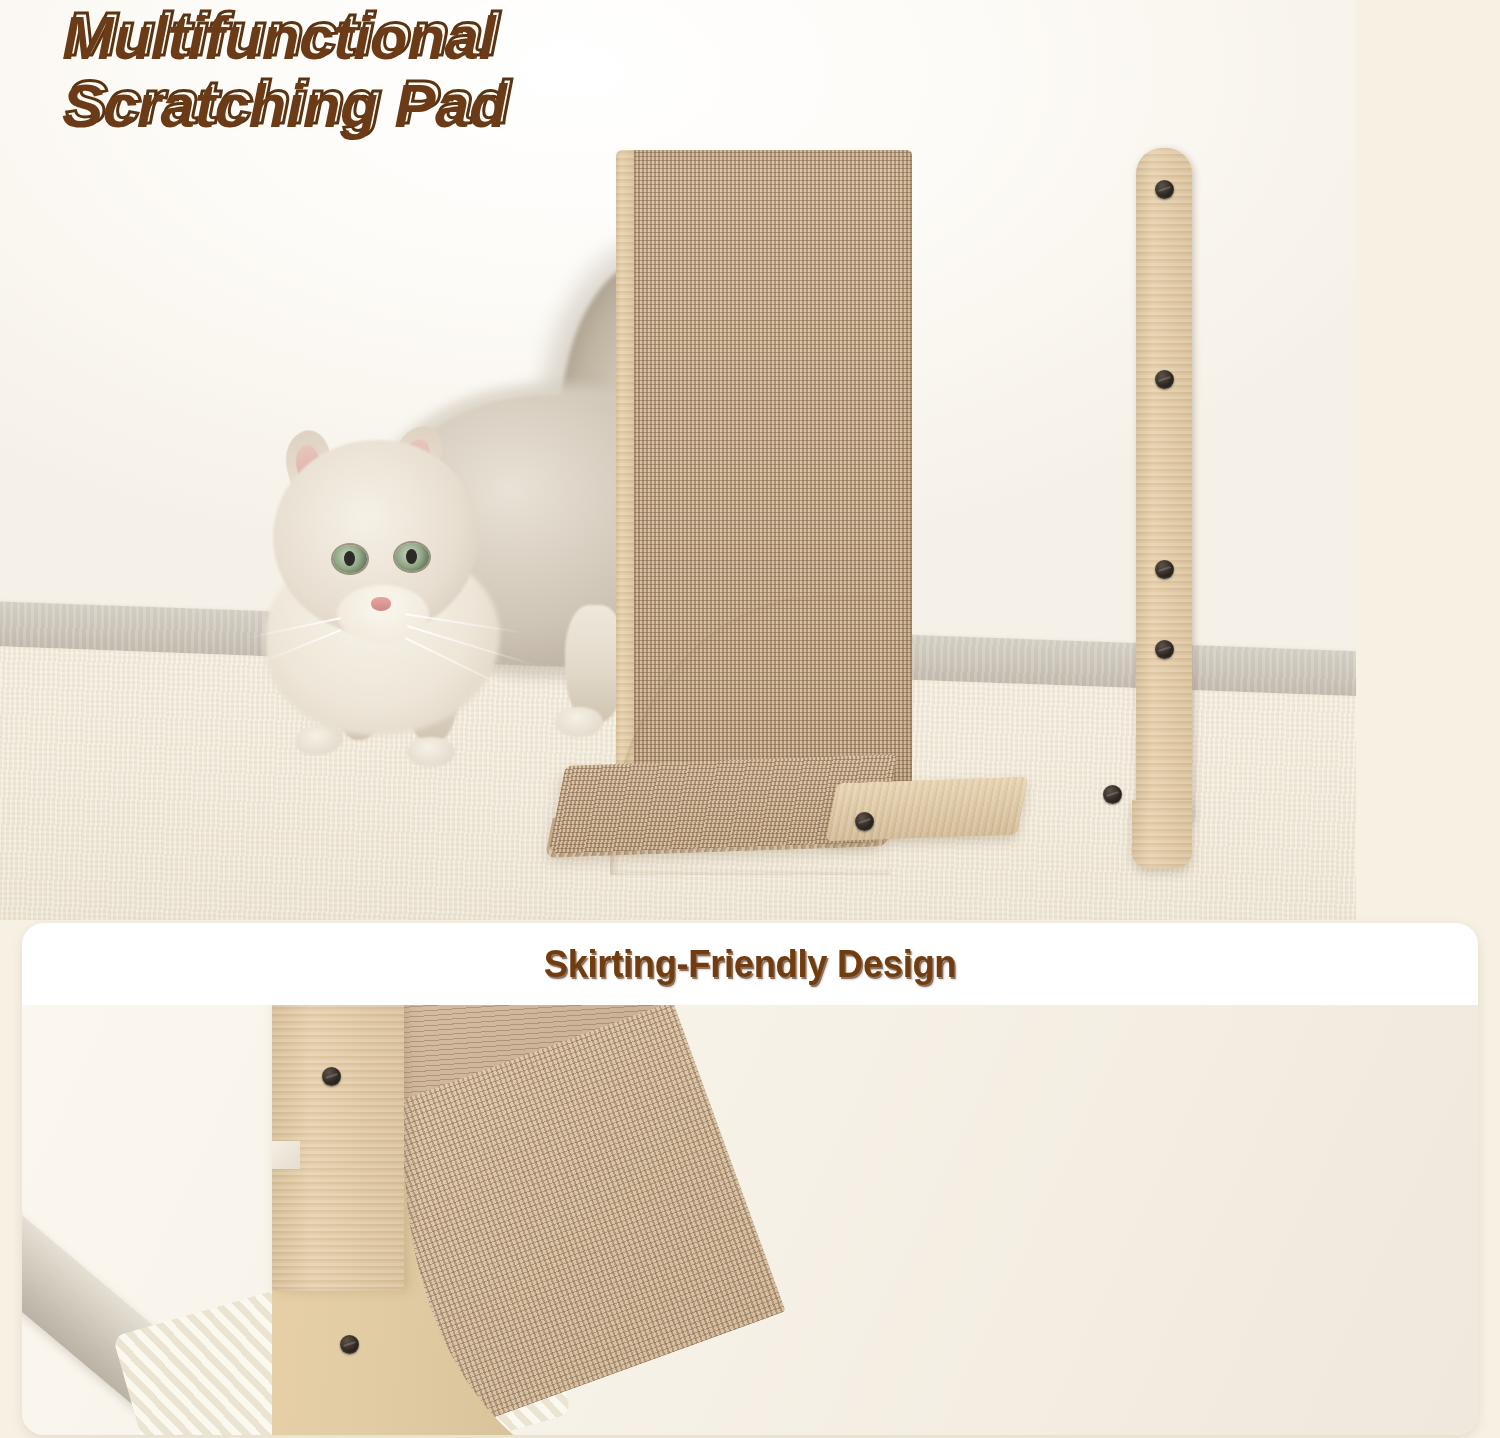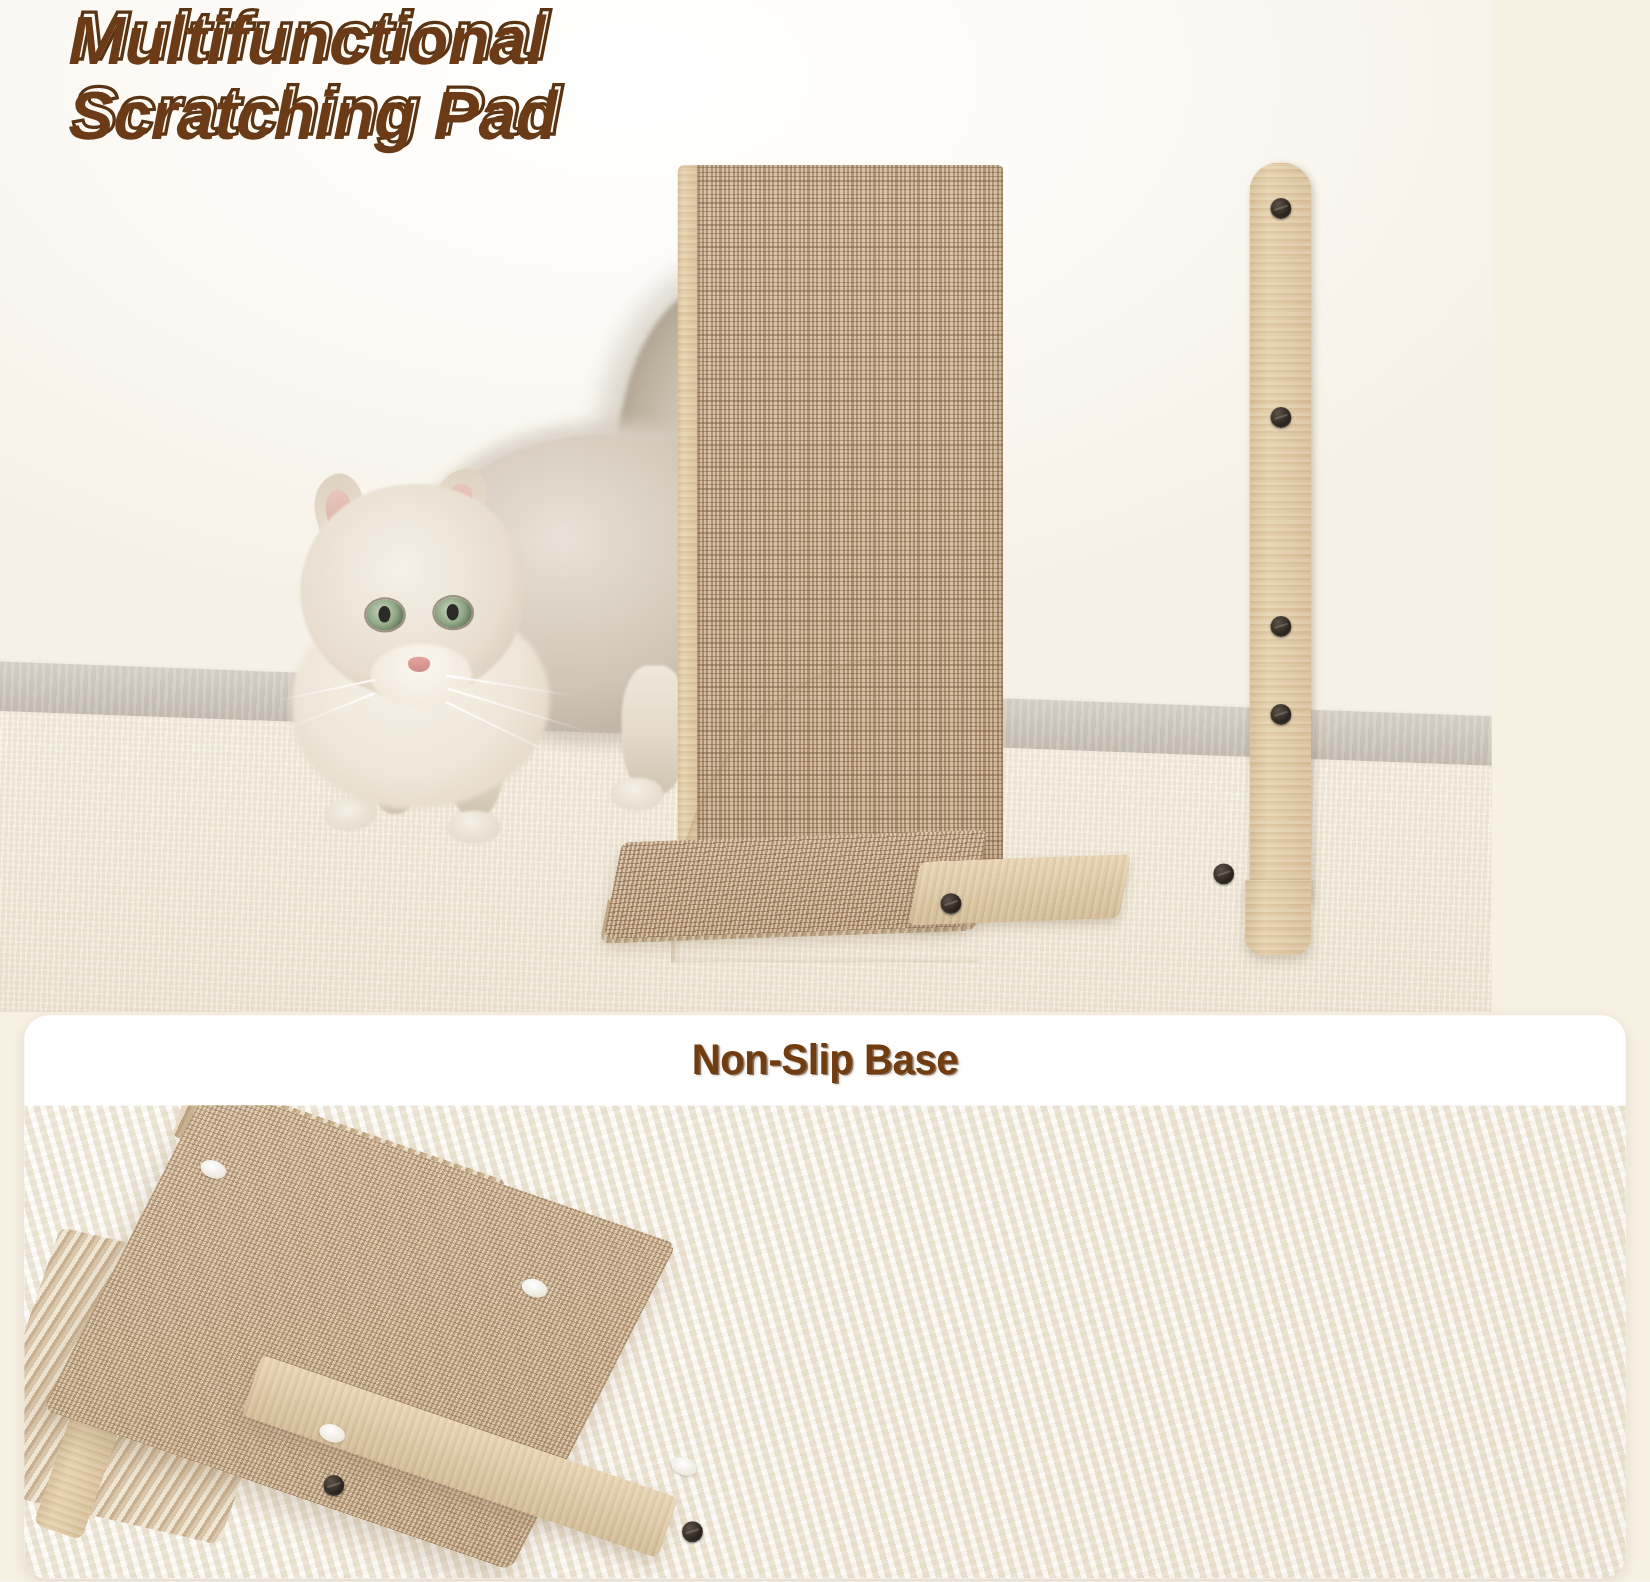--- a/index.html
+++ b/index.html
@@ -483,37 +483,36 @@
       <div style="position:absolute; left:4px; top:-4px; color:#fdfbf4;
                   -webkit-text-stroke:3px #5a3412; z-index:1;">Scratching Pad</div>
       <div style="position:relative; color:#6b3b17; z-index:2;">Scratching Pad</div>
     </div>
   </div>
 
 </div>
 
 <div class="cards">
 
-
   <div class="fcard">
-    <div class="fcard-title">Non-Slip Base</div>
+    <div class="fcard-title">Skirting-Friendly Design</div>
 
     <div class="fcard-photo">
-      <div class="ns-rug"></div>
-
-      <div class="ns-corr"></div>
-      <div class="ns-corr-edge"></div>
-      <div class="ns-side wood"></div>
-
-      <div class="ns-base"></div>
-      <div class="ns-rail wood-h"></div>
-
-      <div class="pad-dot" style="left:160px; top:50px;"></div>
-      <div class="pad-dot" style="left:452px; top:158px;"></div>
-      <div class="pad-dot" style="left:268px; top:290px;"></div>
-      <div class="pad-dot" style="left:588px; top:320px;"></div>
-
-      <div class="screw" style="left:272px; top:336px;"></div>
-      <div class="screw" style="left:598px; top:378px;"></div>
+      <div class="sk-wall"></div>
+      <div class="sk-skirt"></div>
+      <div class="sk-rug"></div>
+
+      <div class="sk-pad-top"></div>
+      <div class="sk-pad"></div>
+
+      <div class="sk-curve">
+        <div class="sk-curve-in"></div>
+      </div>
+      <div class="sk-panel wood"></div>
+      <div class="sk-notch"></div>
+
+      <div class="screw" style="left:300px; top:62px;"></div>
+      <div class="screw" style="left:318px; top:330px;"></div>
     </div>
   </div>
 
+
 </div>
 
 </body></html>

